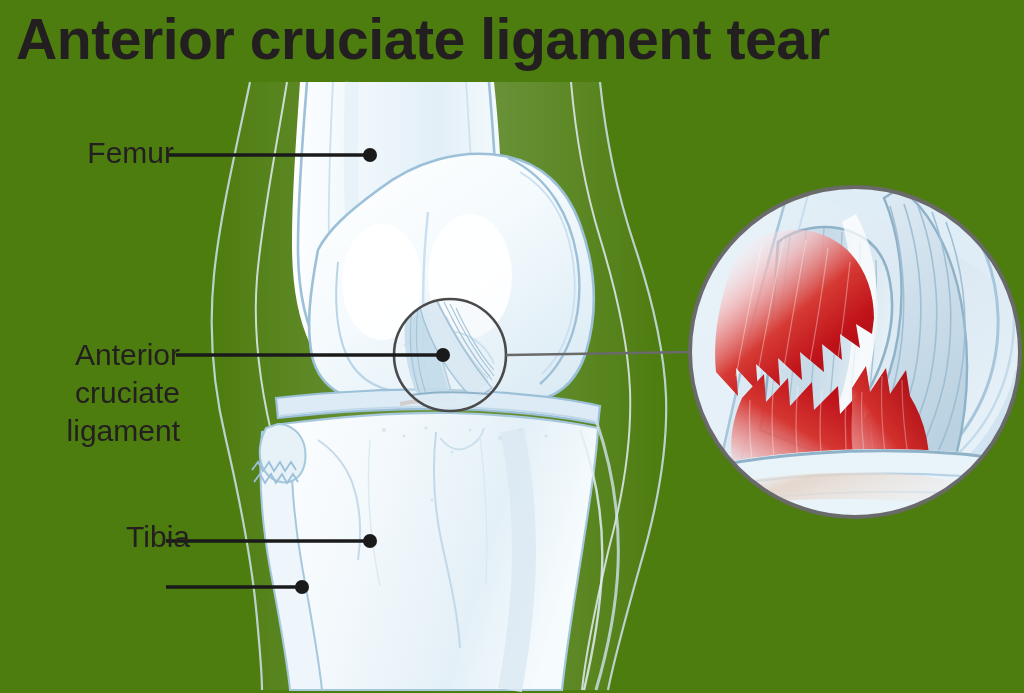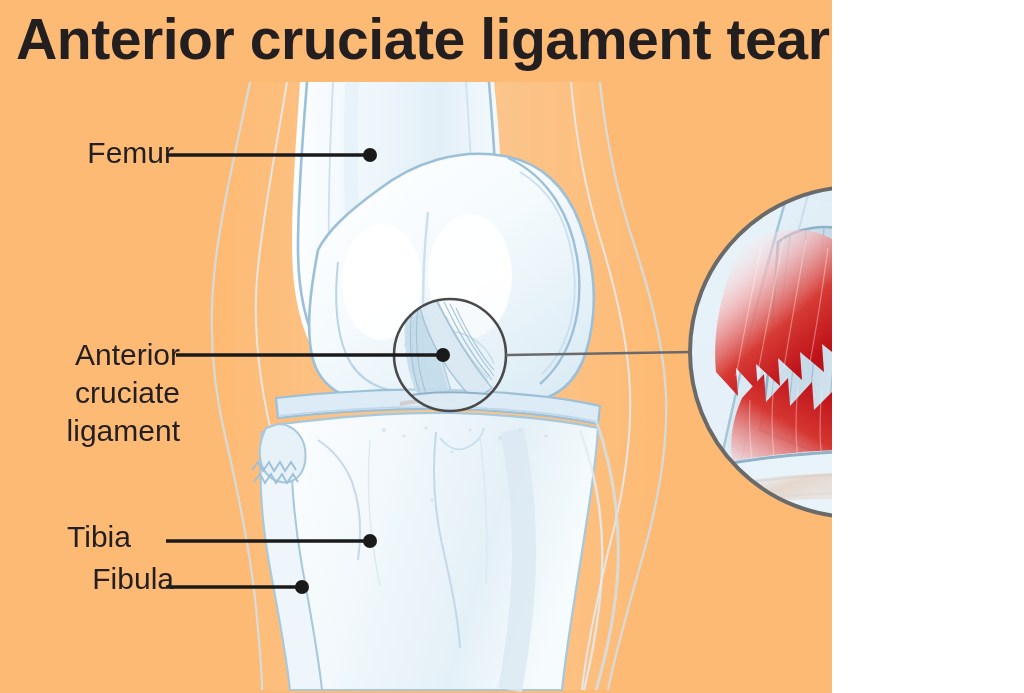--- a/index.html
+++ b/index.html
@@ -2,23 +2,23 @@
 <html><head>
 <meta charset="utf-8">
 <style>
   html, body {
     margin: 0;
     padding: 0;
     background: #ffffff;
   }
   #page {
     position: relative;
-    width: 832px;
+    width: 1024px;
     height: 693px;
-    background: #fdba74;
+    background: #4d7c0f;
     overflow: hidden;
     font-family: "Liberation Sans", sans-serif;
   }
   #title {
     position: absolute;
     left: 16px;
     top: 6px;
     font-family: "Liberation Sans", sans-serif;
     font-weight: bold;
     font-size: 58px;
@@ -35,21 +35,21 @@
     font-weight: normal;
     font-size: 30px;
     line-height: 38px;
     color: #231f20;
     text-align: right;
     white-space: pre-line;
     margin-left: 16px;
   }
   #label-femur   { left: 0px;  top: 134px; width: 158px; }
   #label-acl     { left: 0px;  top: 336px; width: 164px; }
-  #label-tibia   { left: 4px;  top: 518px; width: 158px; text-align: center; }
+  #label-tibia   { left: 16px;  top: 518px; width: 158px; }
   #label-fibula  { left: 0px;  top: 560px; width: 158px; }
   #art {
     position: absolute;
     left: 0;
     top: 0;
   }
 </style>
 </head>
 <body>
 
@@ -424,15 +424,14 @@
         <circle cx="302" cy="587" r="7" stroke="none"></circle>
       </g>
     </g>
   </svg>
 
   <div class="label" id="label-femur">Femur</div>
   <div class="label" id="label-acl">Anterior
 cruciate
 ligament</div>
   <div class="label" id="label-tibia">Tibia</div>
-  <div class="label" id="label-fibula">Fibula</div>
 
 </div>
 
 </body></html>

